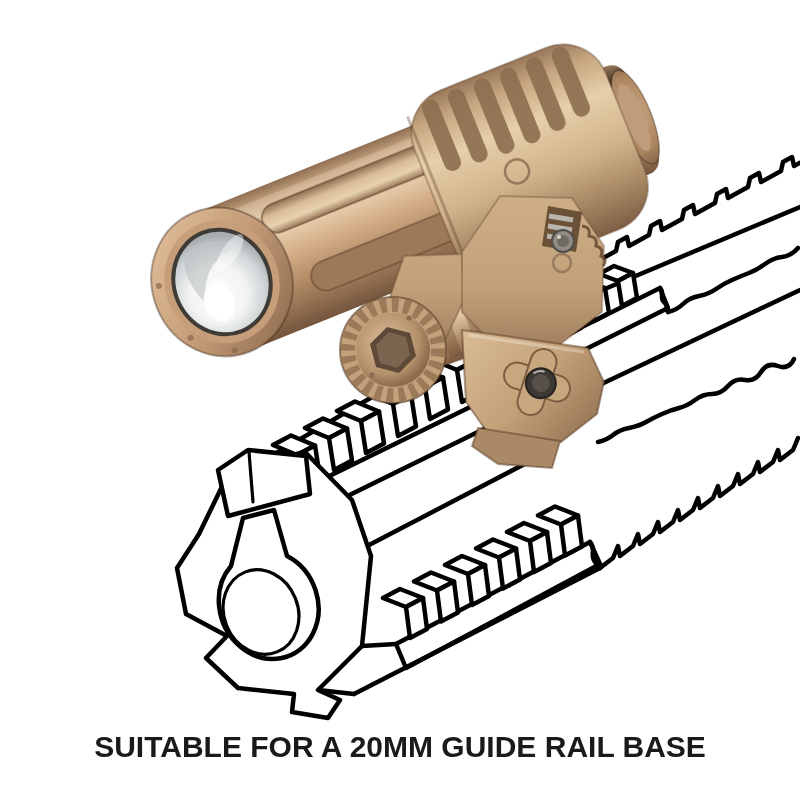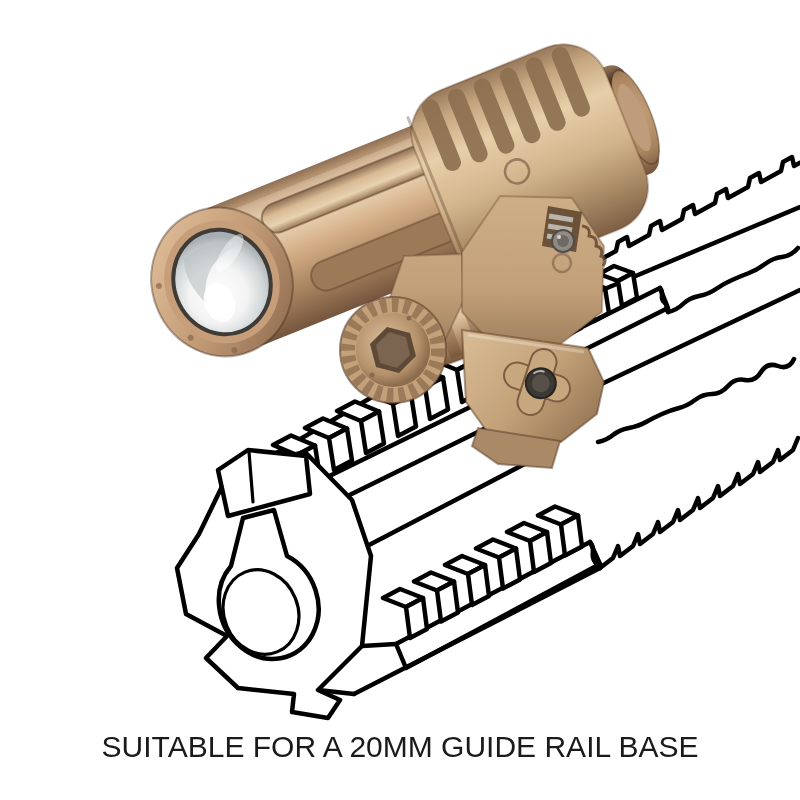--- a/index.html
+++ b/index.html
@@ -11,21 +11,21 @@
   .stage{position:relative;width:800px;height:800px;background:var(--background,#ffffff);}
   svg{position:absolute;left:0;top:0;}
   
   .ln{stroke:var(--line_art,#000000);stroke-width:4.5;stroke-linejoin:round;stroke-linecap:round;}
   .f{fill:#ffffff;}
   .nf{fill:none;}
   .thin{stroke-width:3.2;}
   .caption{
     position:absolute;left:0;top:730px;width:800px;
     text-align:center;
-    font-size:30px;font-weight:400;letter-spacing:0px;
+    font-size:30px;font-weight:700;letter-spacing:0px;
     color:var(--caption_text,#1a1a1a);
   }
 </style>
 </head>
 <body>
 
 <div class="stage">
 <svg width="800" height="800" viewBox="0 0 800 800">
   <defs>
     <linearGradient id="metalGrad" gradientUnits="userSpaceOnUse" x1="0" y1="208" x2="0" y2="356">

